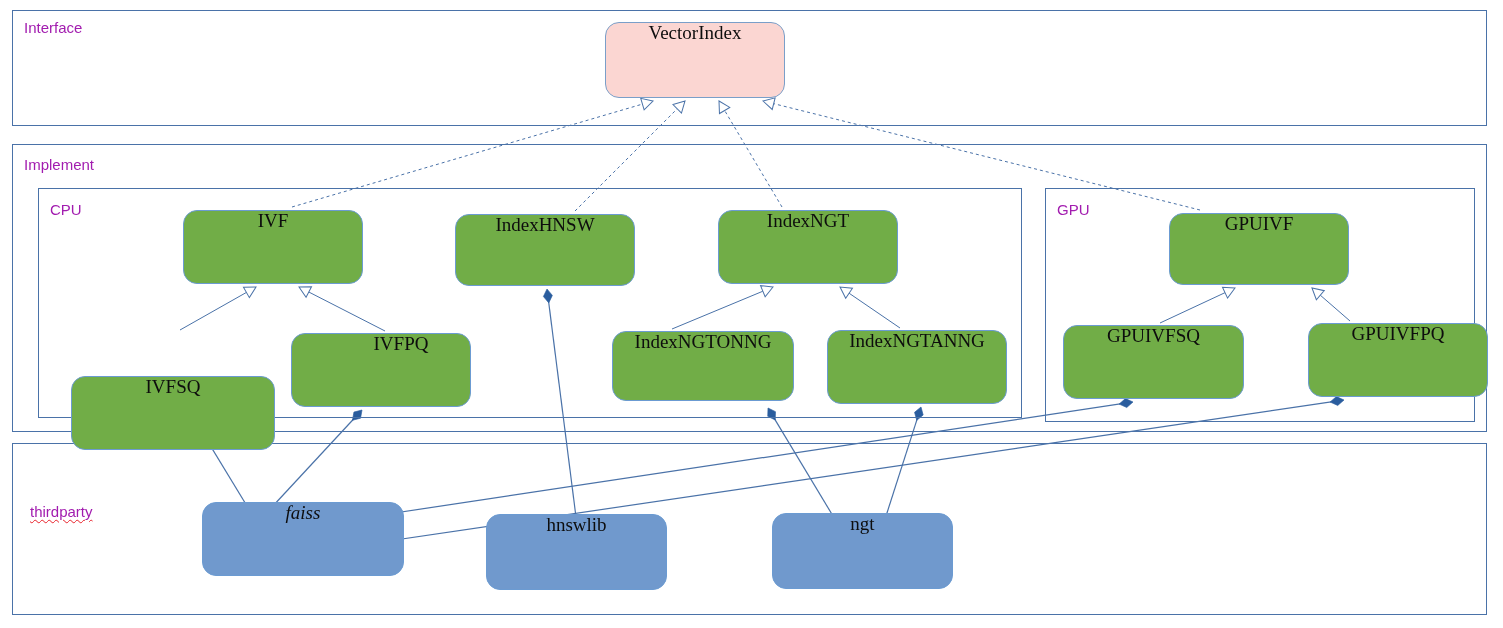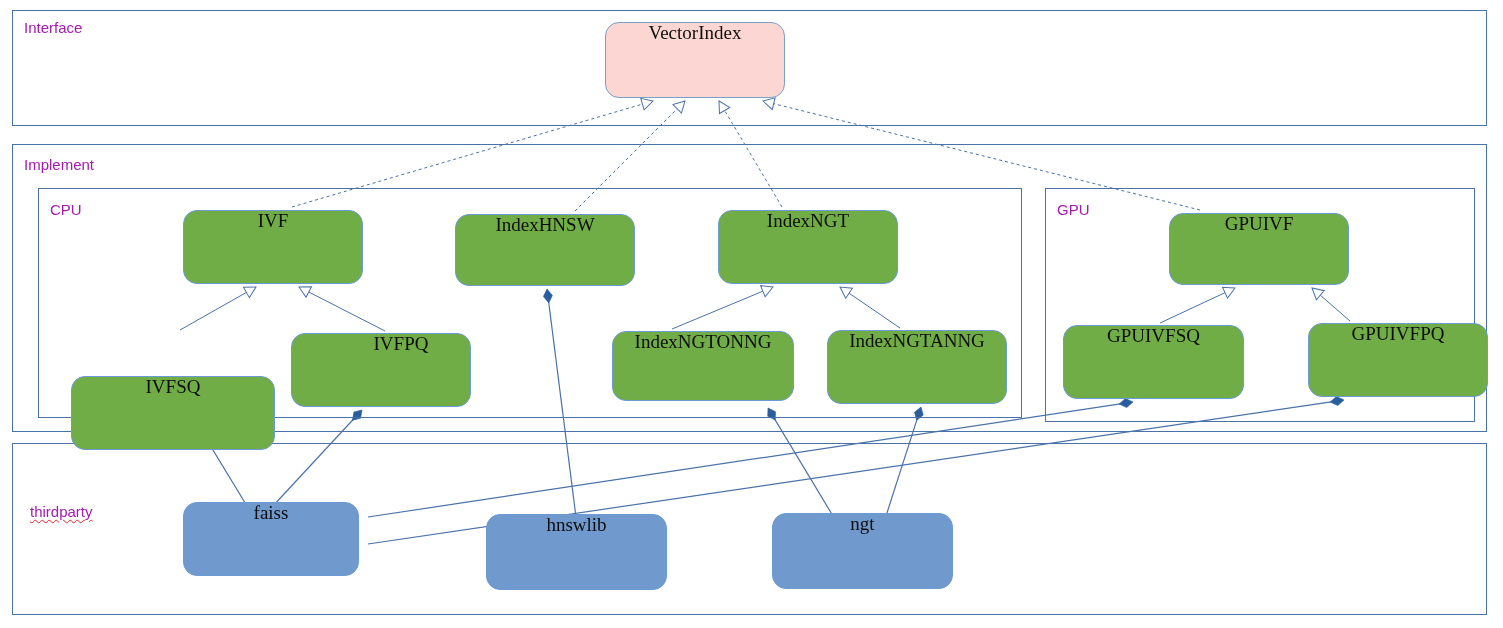--- a/index.html
+++ b/index.html
@@ -178,21 +178,21 @@
       </div>
       <div class="node green" style="left: 827px; top: 330px; width: 180px; height: 74px;">
         <span>IndexNGTANNG</span>
       </div>
       <div class="node green" style="left: 1063px; top: 325px; width: 181px; height: 74px;">
         <span>GPUIVFSQ</span>
       </div>
       <div class="node green" style="left: 1308px; top: 323px; width: 180px; height: 74px;">
         <span>GPUIVFPQ</span>
       </div>
-      <div class="node blue" style="left: 183px; top: 502px; width: 176px; height: 74px;">
+      <div class="node blue" style="left: 202px; top: 502px; width: 202px; height: 74px; font-style: italic;">
         <span>faiss</span>
       </div>
       <div class="node blue" style="left: 486px; top: 514px; width: 181px; height: 76px;">
         <span>hnswlib</span>
       </div>
       <div class="node blue" style="left: 772px; top: 513px; width: 181px; height: 76px;">
         <span>ngt</span>
       </div>
     </div>
 </div>

